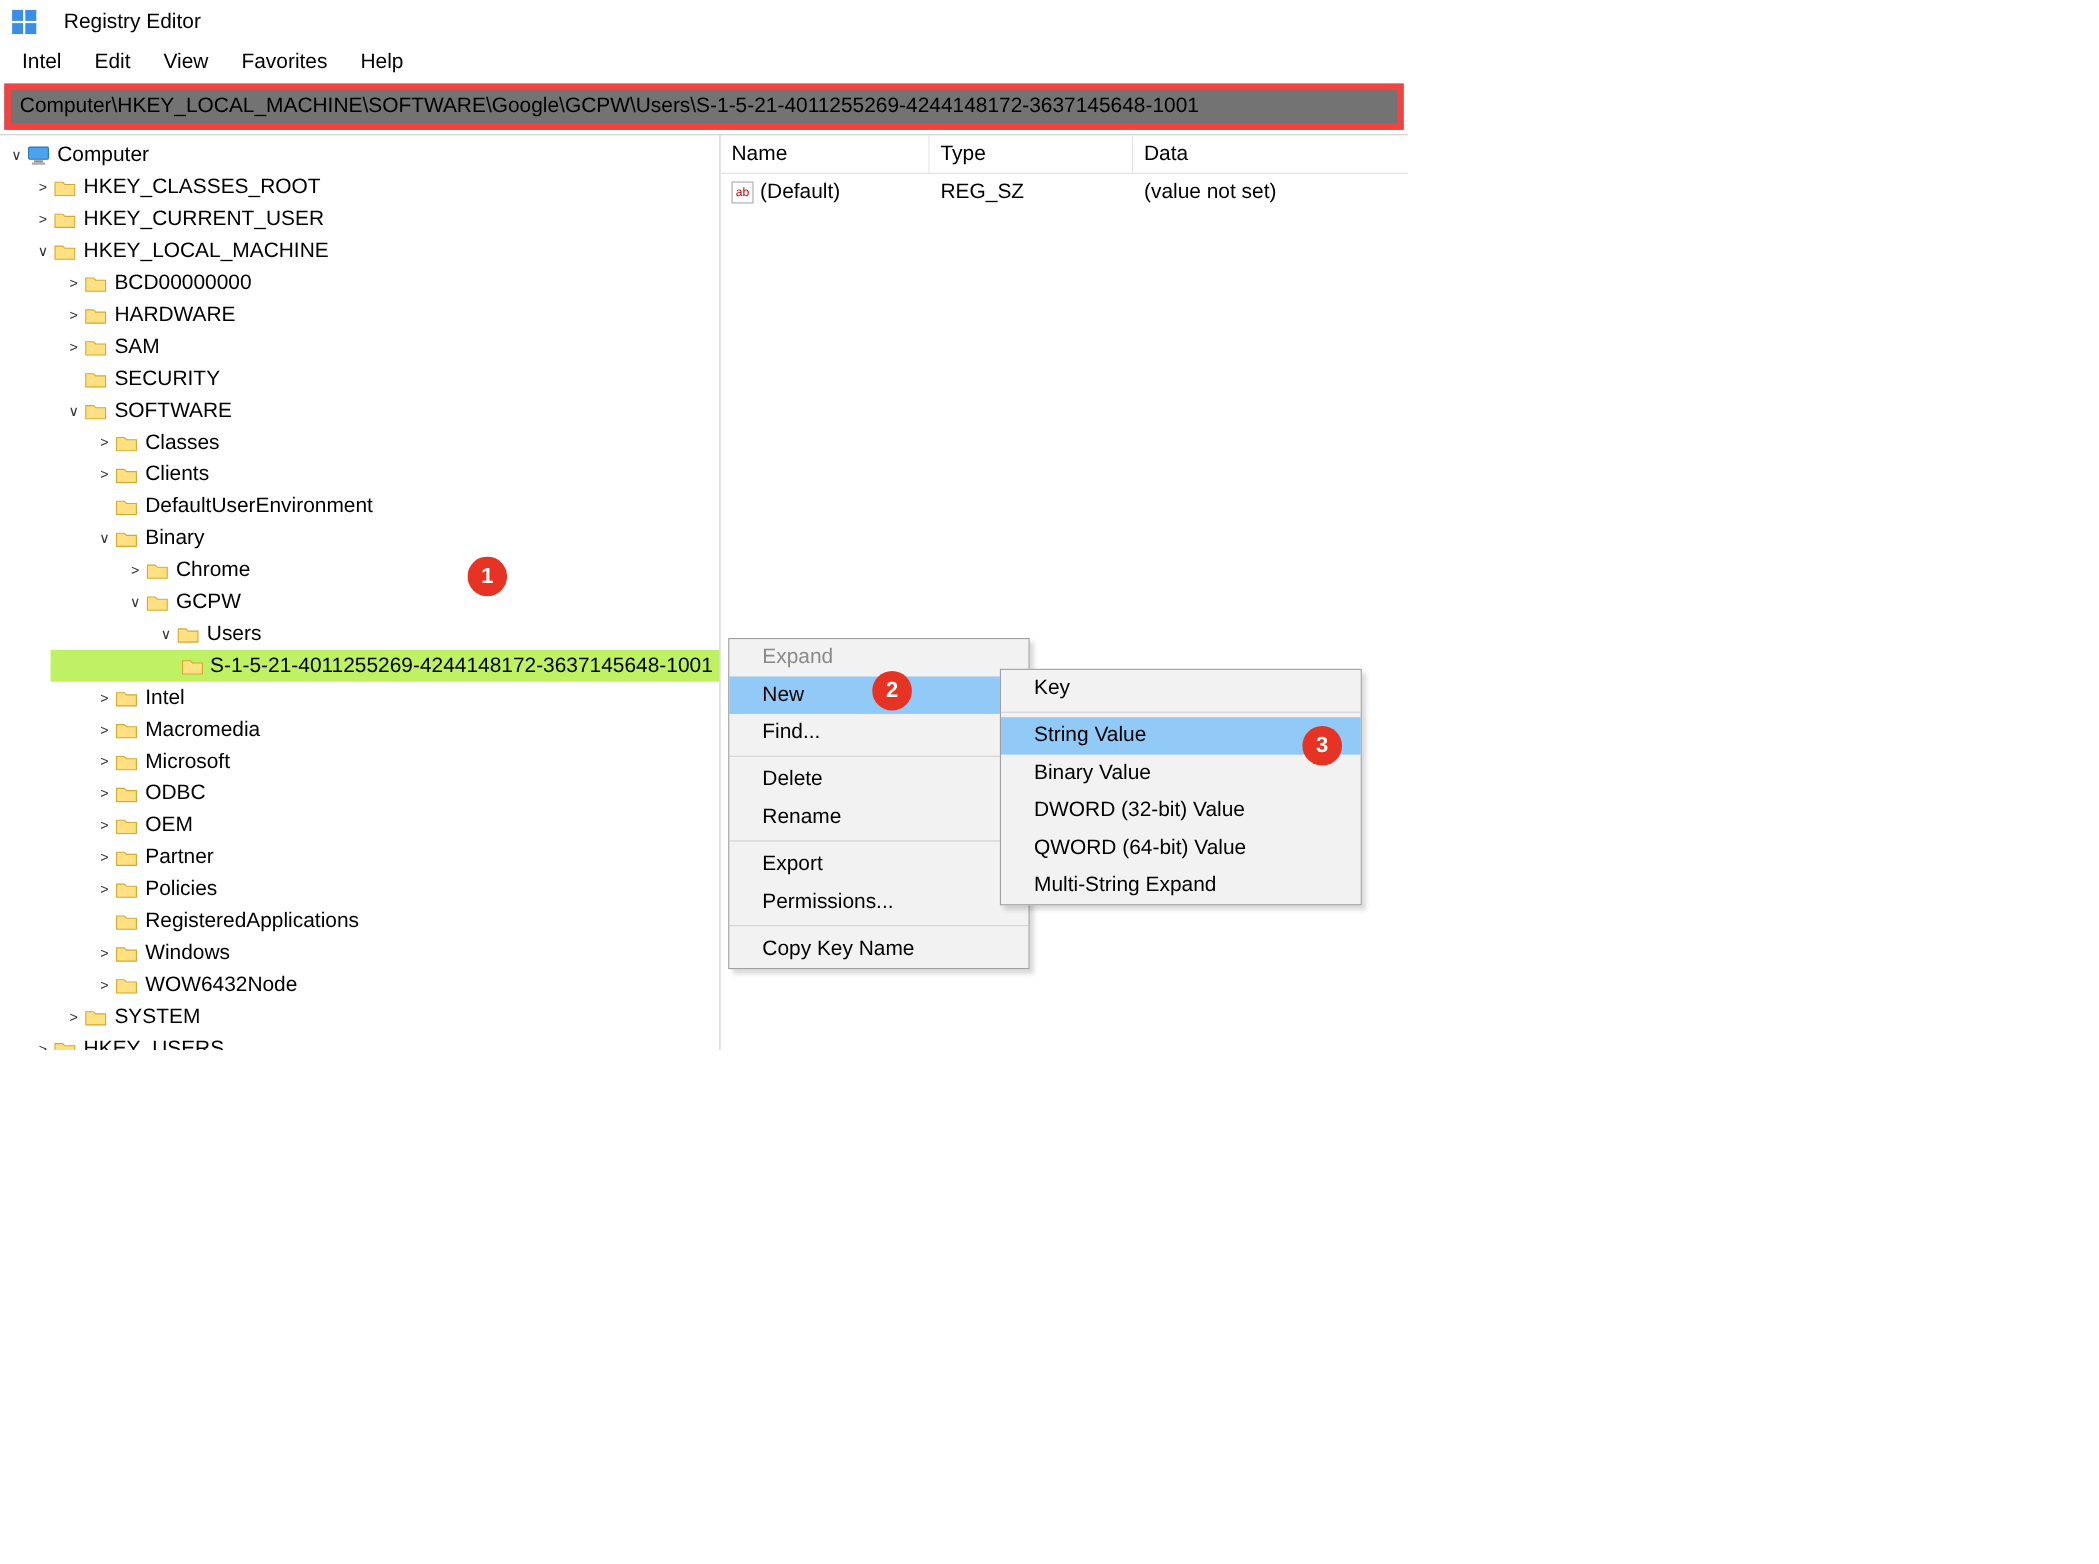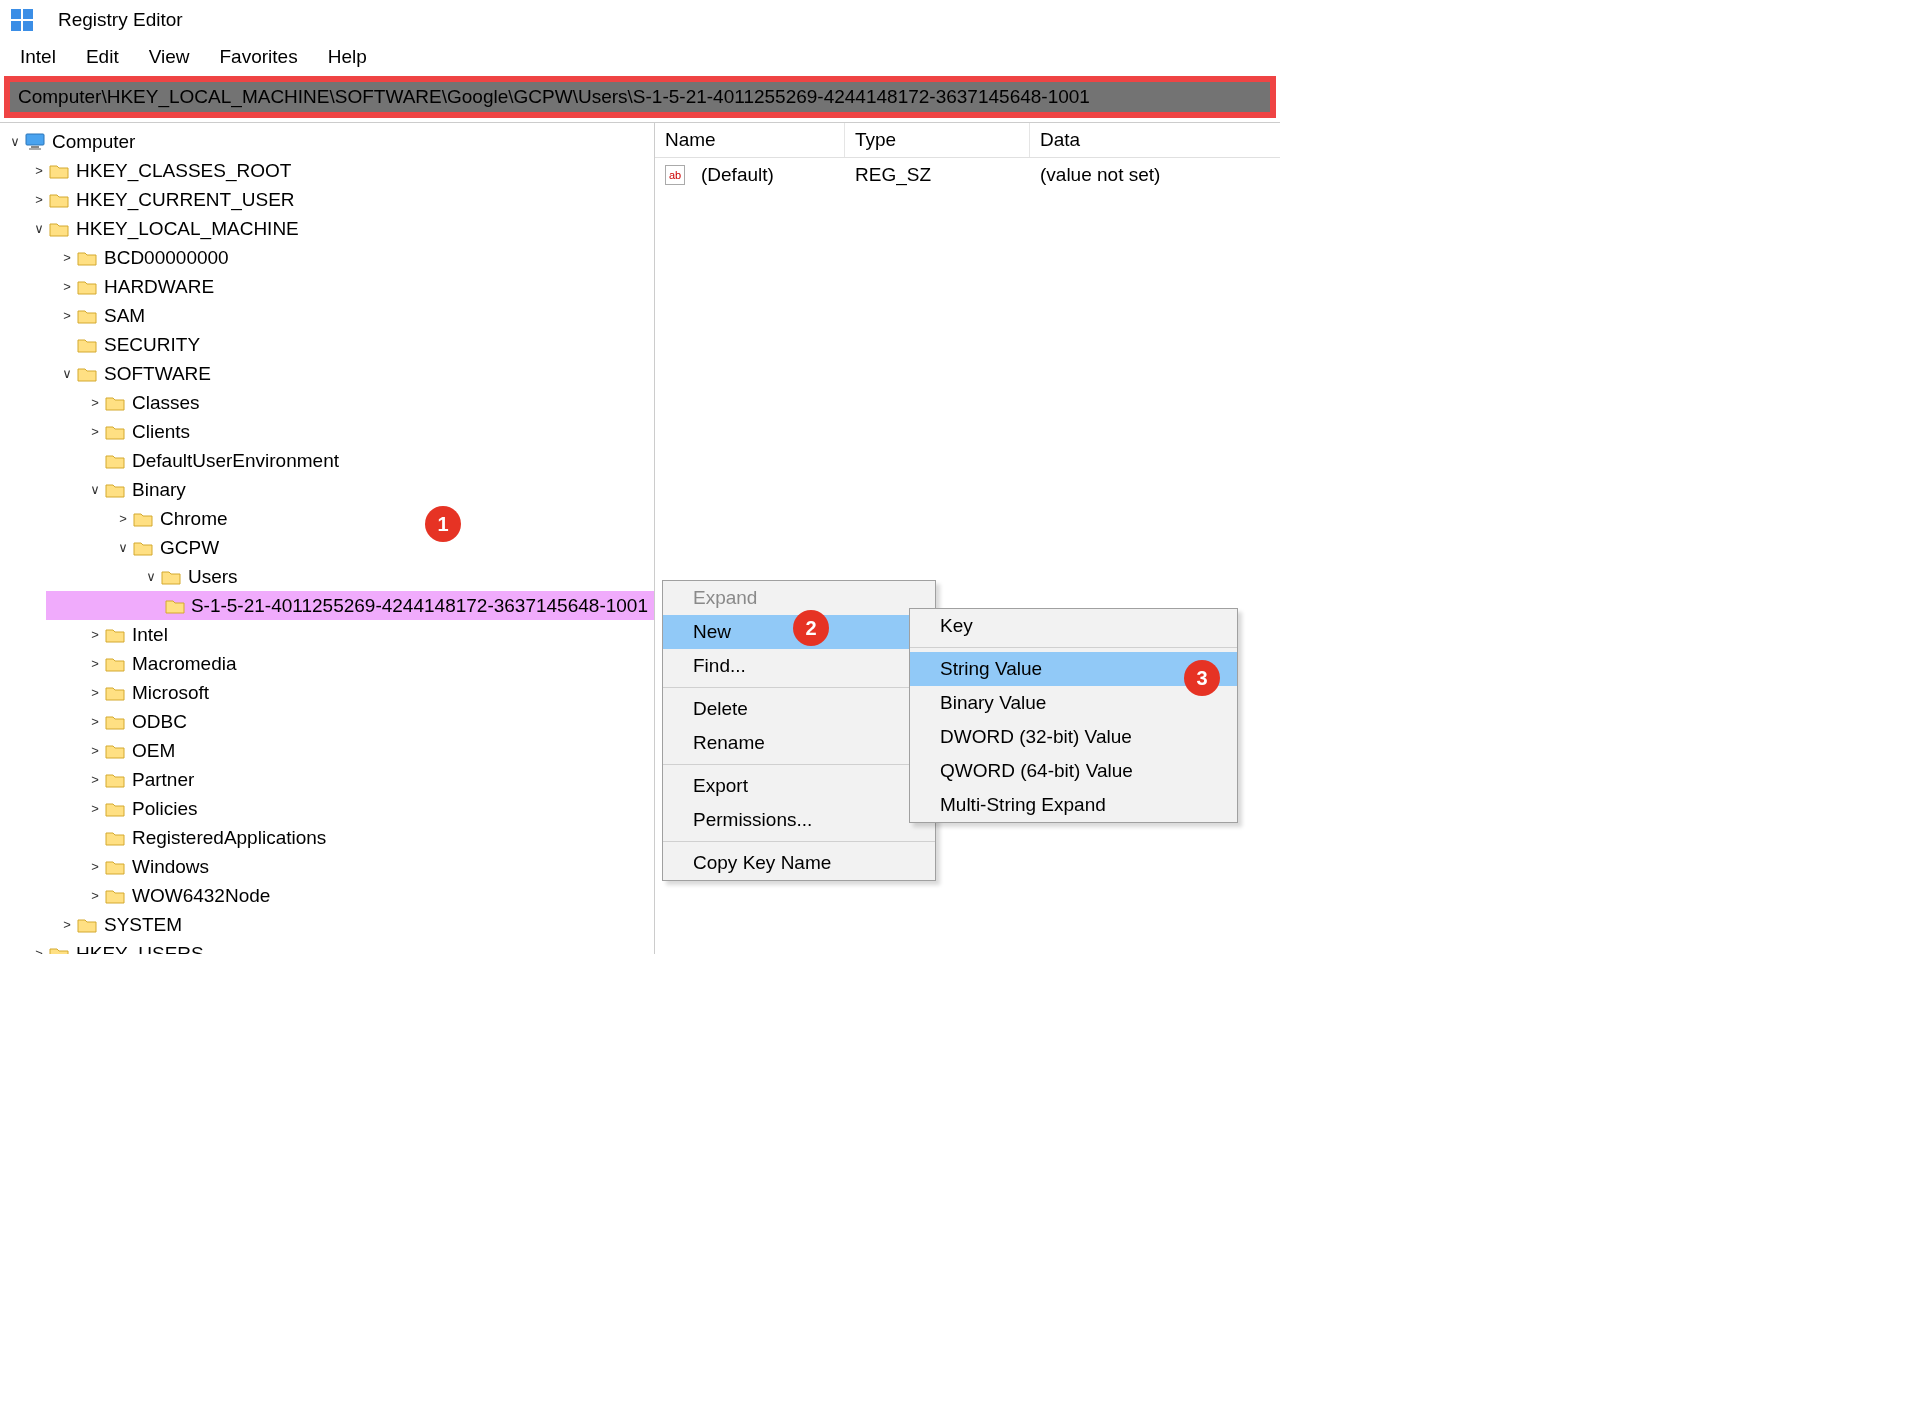--- a/index.html
+++ b/index.html
@@ -58,21 +58,21 @@
   position: relative;
 }
 .tree-row {
   display: flex;
   align-items: center;
   font-size: 19px;
   line-height: 29px;
   white-space: nowrap;
   cursor: default;
 }
-.tree-row.selected { background: #f0abfc; margin-left: 46px; }
+.tree-row.selected { background: #bef264; margin-left: 46px; }
 .tree-toggle {
   width: 18px;
   text-align: center;
   color: #333;
   cursor: pointer;
   font-size: 13px;
 }
 .tree-glyph {
   width: 22px; height: 22px;
   margin-right: 6px;
@@ -85,21 +85,21 @@
   font-size: 19px;
 }
 .col-name { width: 190px; padding: 6px 10px; border-right: 1px solid #e5e5e5; }
 .col-type { width: 185px; padding: 6px 10px; border-right: 1px solid #e5e5e5; }
 .col-data { flex: 1; padding: 6px 10px; }
 .value-row {
   display: flex;
   font-size: 19px;
   align-items: center;
 }
-.v-name { width: 190px; padding: 6px 10px; display: flex; align-items: center; gap: 16px; }
+.v-name { width: 190px; padding: 6px 10px; display: flex; align-items: center; gap: 6px; }
 .v-type { width: 185px; padding: 6px 10px; }
 .v-data { flex: 1; padding: 6px 10px; }
 .ab-icon {
   width: 20px; height: 20px;
   border: 1px solid #aaa;
   display: inline-flex; align-items: center; justify-content: center;
   font-size: 11px; color: #c00; background: #fff;
   position: relative;
 }
 .context-menu {

